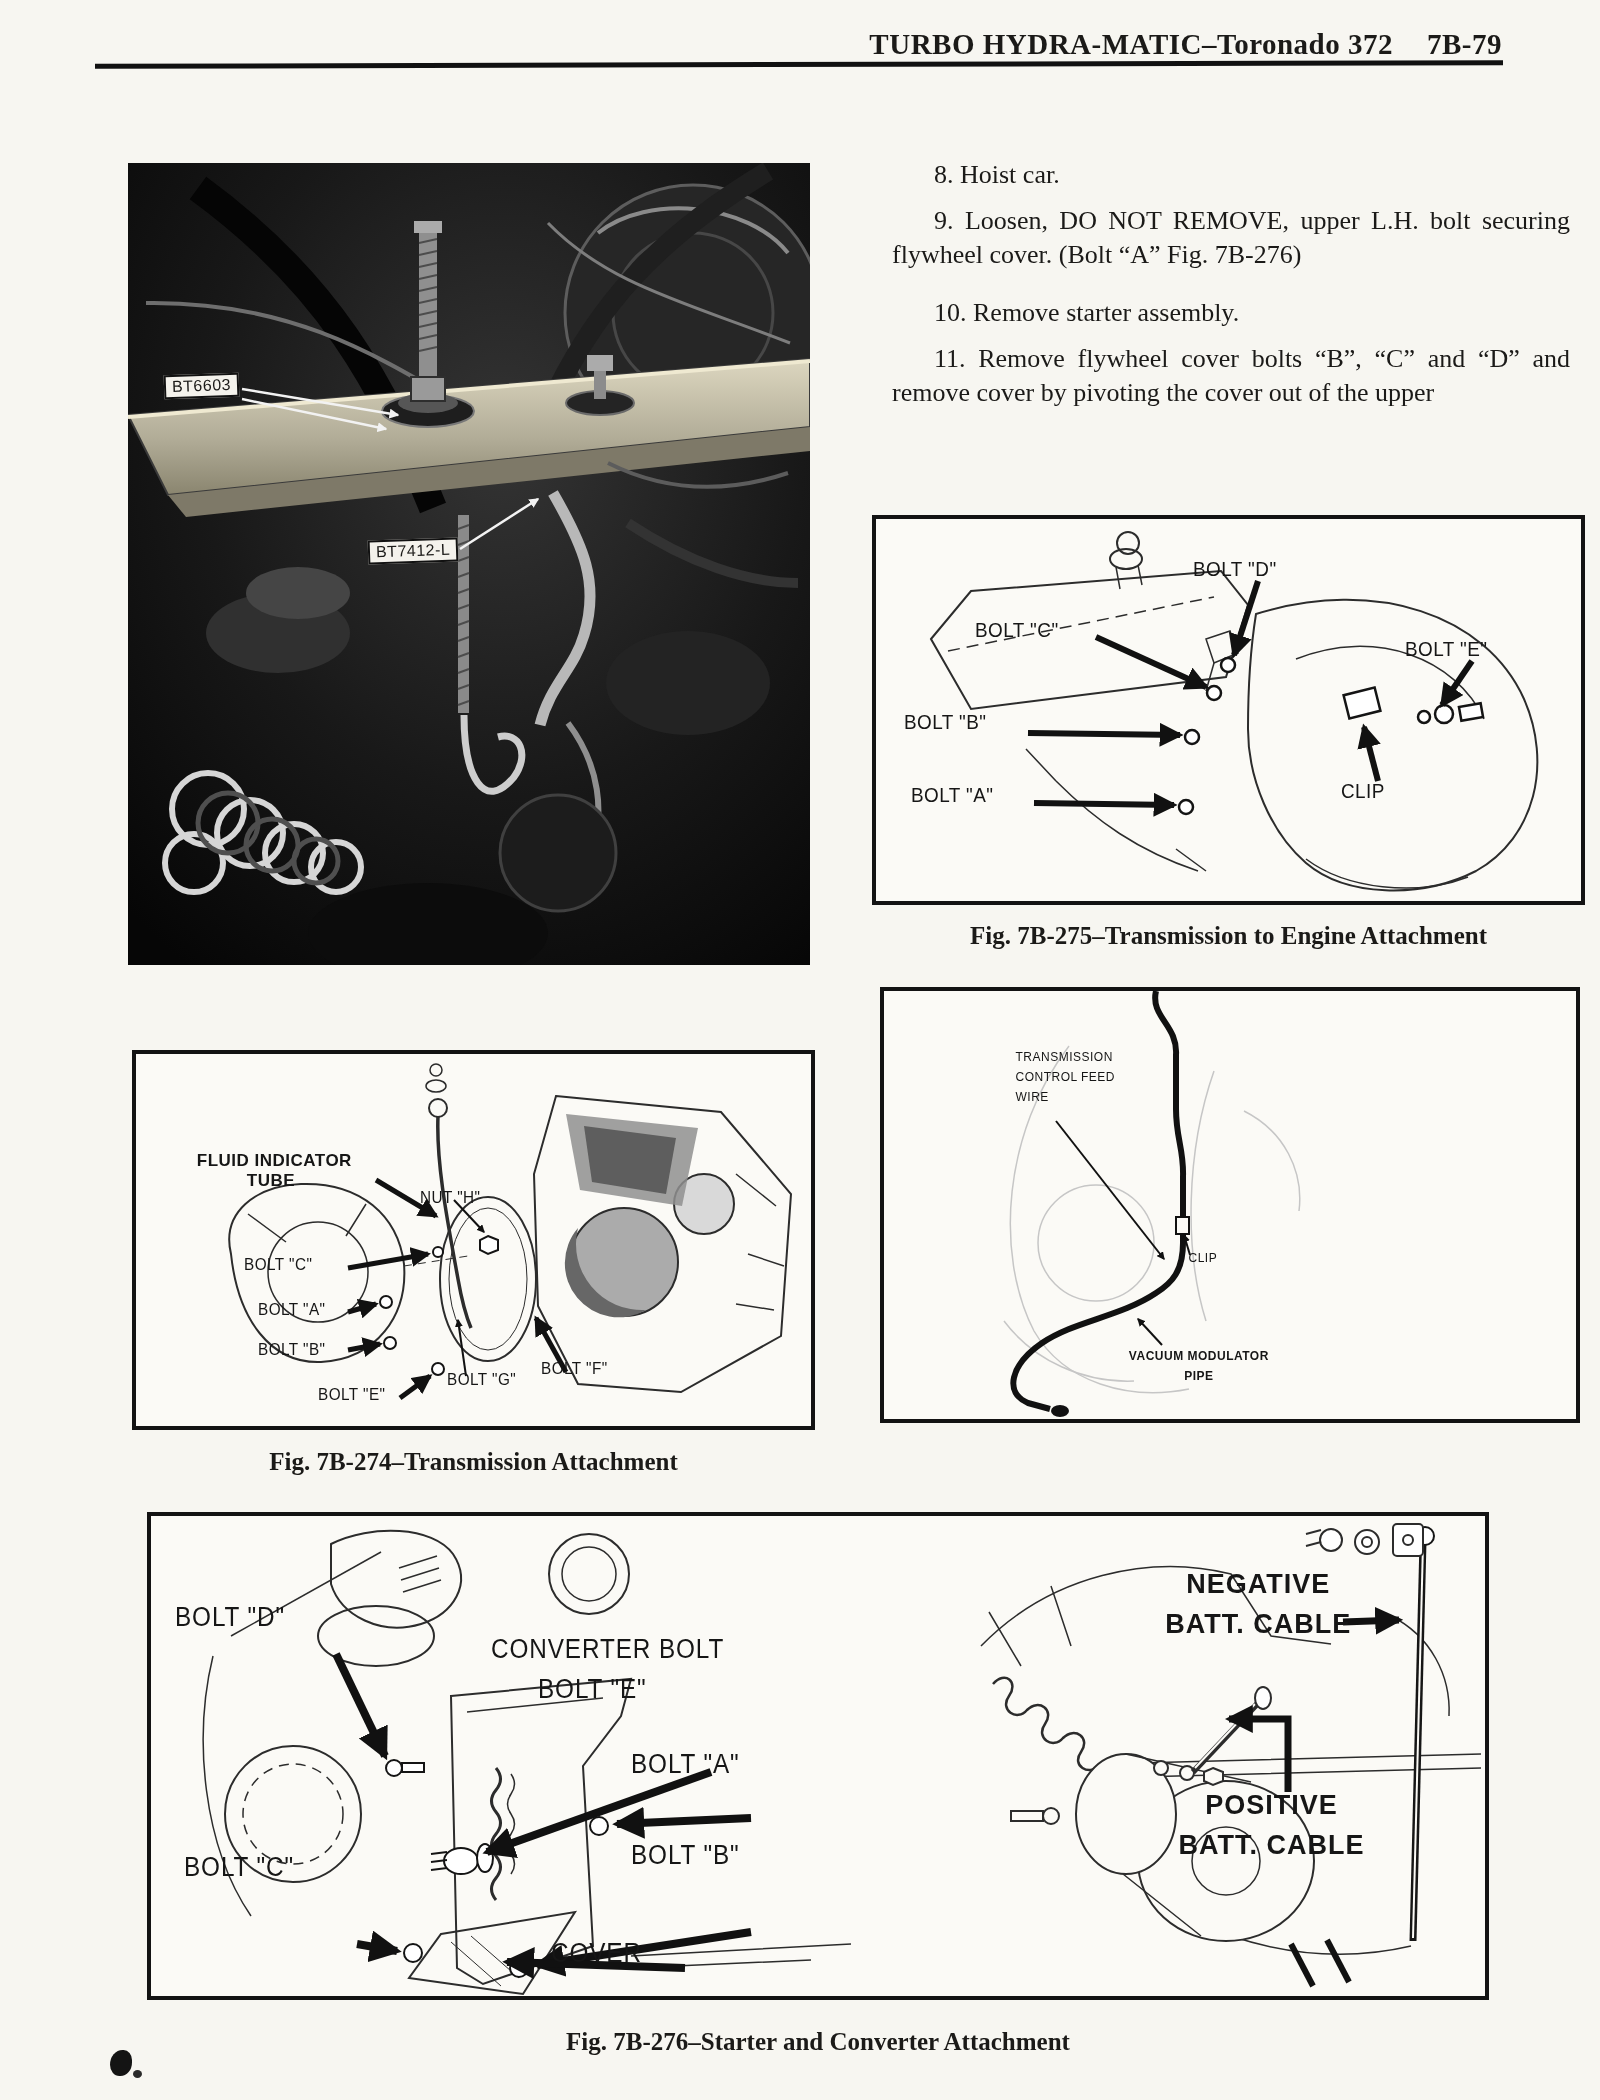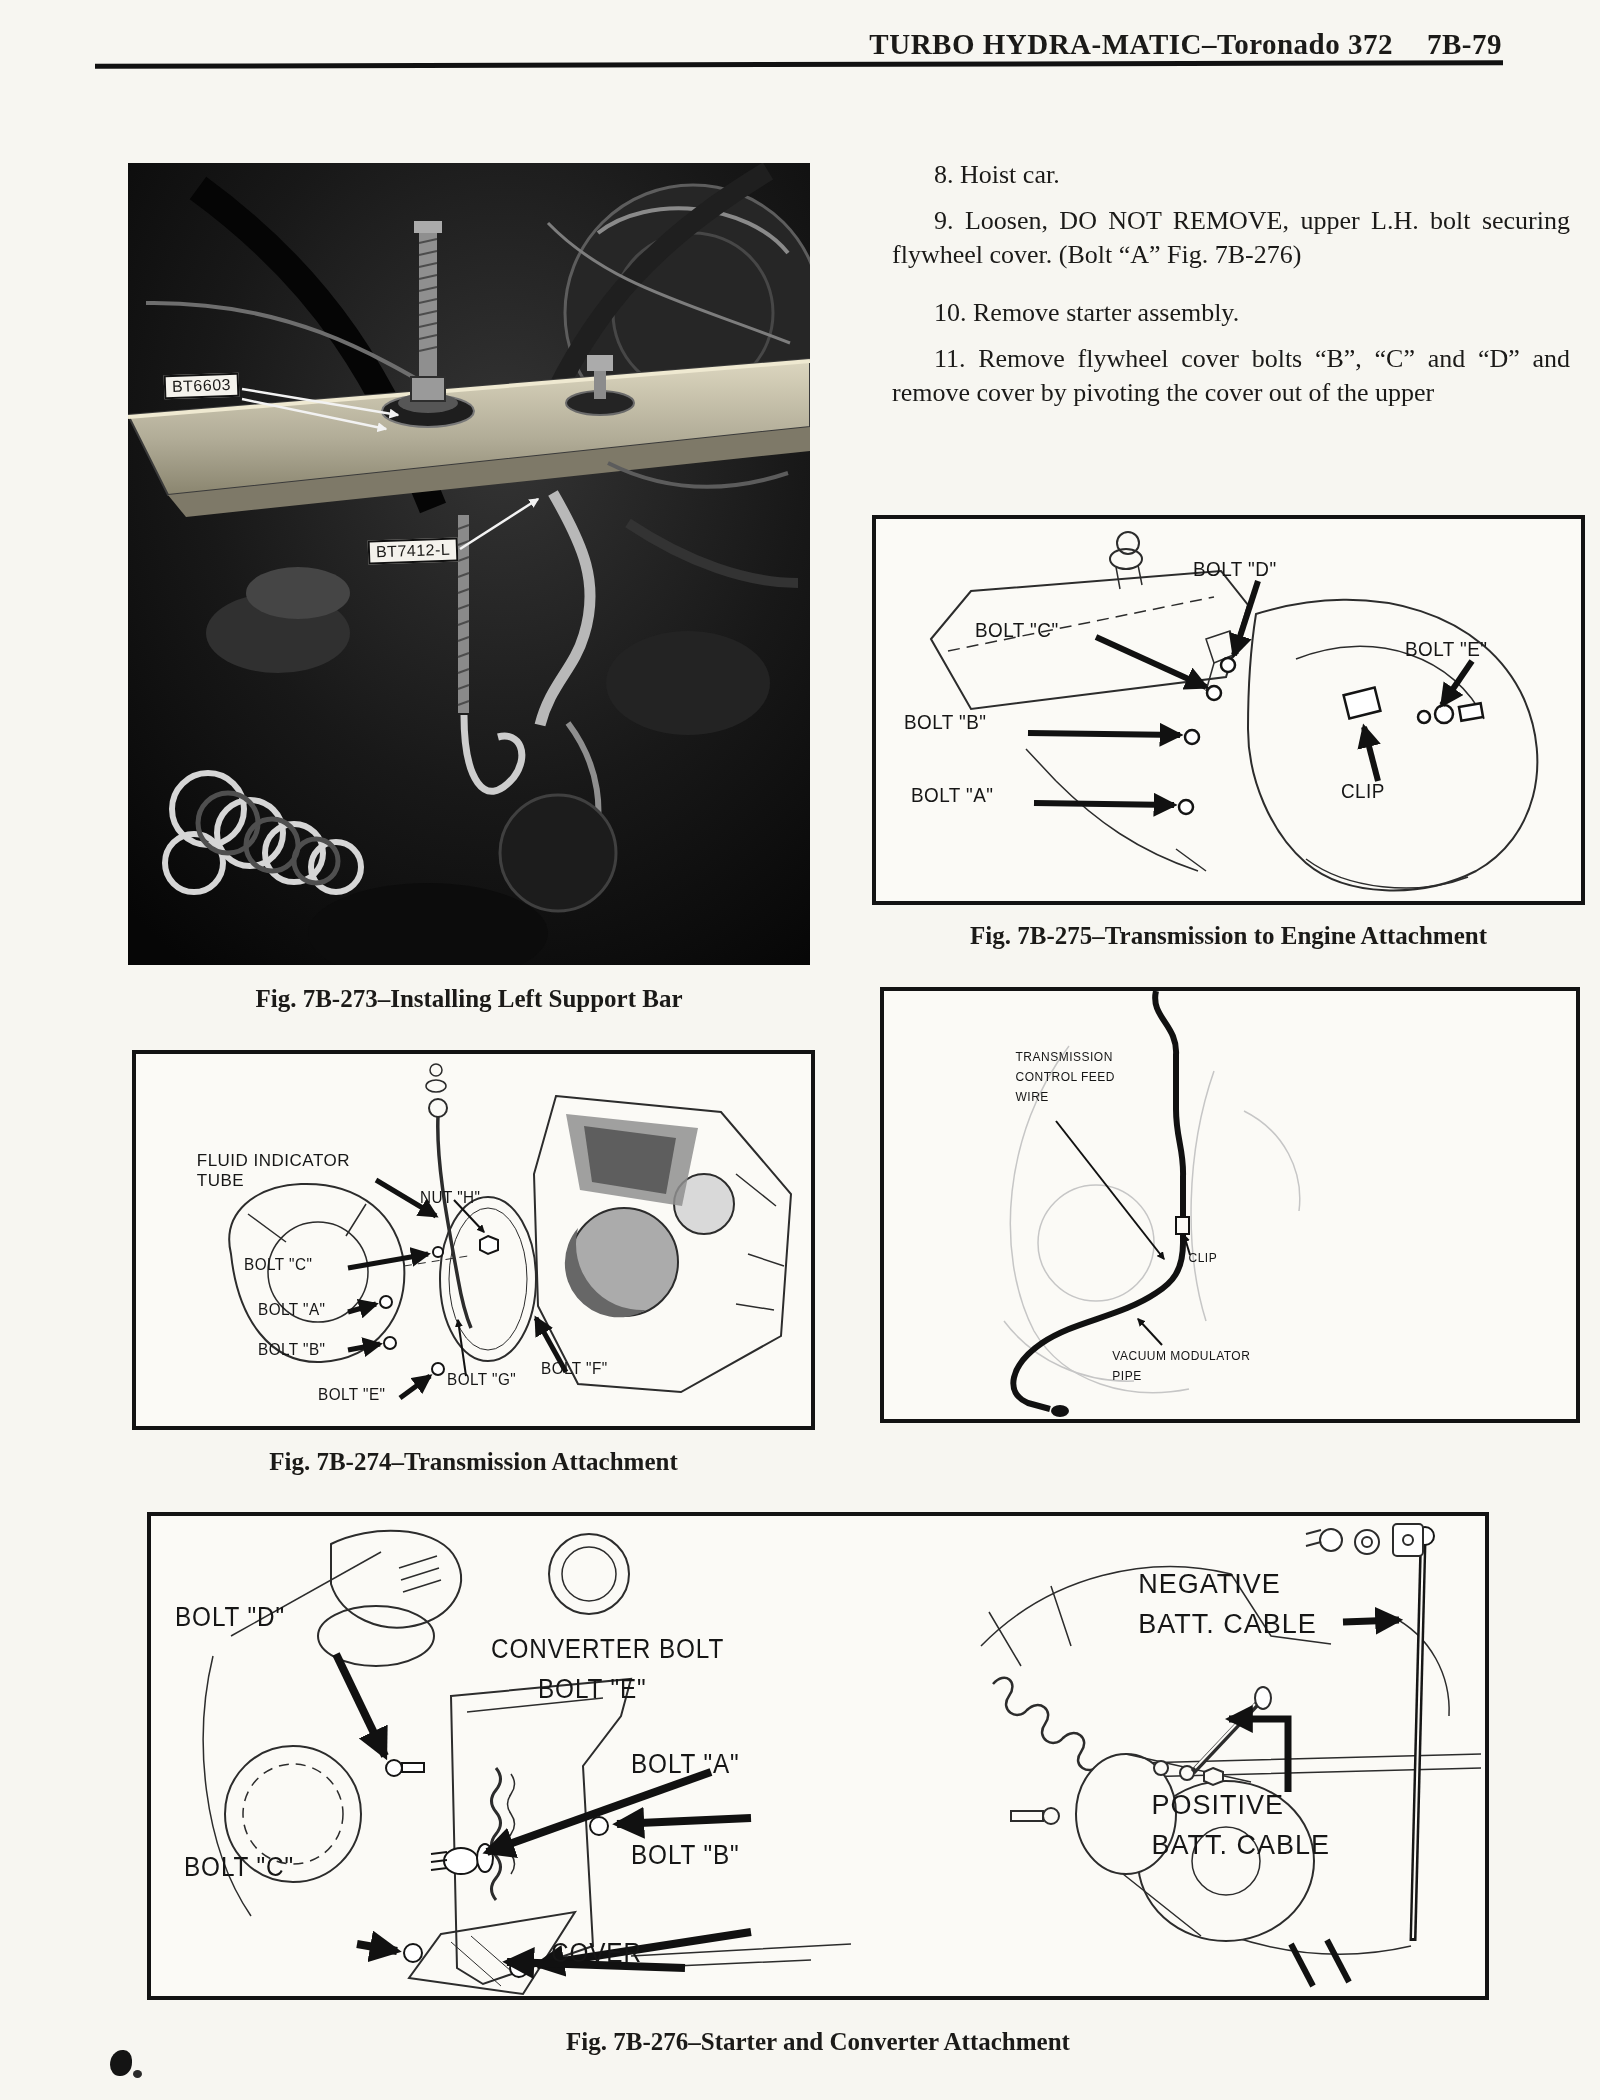--- a/index.html
+++ b/index.html
@@ -19,21 +19,21 @@
   .gap{margin-top:24px !important;}
 
   
   .figbox{position:absolute;border:4px solid #131313;background:#fbfaf6;box-sizing:border-box;}
   .caption{position:absolute;font-weight:bold;font-size:25px;text-align:center;white-space:nowrap;}
 
   
   .dl{position:absolute;font-family:"Liberation Sans","DejaVu Sans",sans-serif;color:#161616;
       white-space:nowrap;letter-spacing:.5px;}
   .dl .cond{display:inline-block;transform:scaleX(.9);transform-origin:0 50%;}
-  .dl-c{text-align:left;}
+  .dl-c{text-align:center;font-weight:bold;}
   .f274 .dl{font-size:17px;}
   .f275 .dl{font-size:21px;}
   .f277 .dl{font-size:12px;line-height:20px;}
   .f276 .dl{font-size:27px;letter-spacing:1px;}
 
   
   .plabel{position:absolute;background:#f4f2ec;border:2px solid #111;padding:1px 6px;
           font-family:"Liberation Sans","DejaVu Sans",sans-serif;font-size:16px;letter-spacing:.5px;
           transform:rotate(-2deg);}
 
@@ -146,21 +146,20 @@
       <path d="M480,300 C540,330 600,330 660,310" fill="none" stroke="#5c5c5c" stroke-width="4"></path>
       <path d="M500,360 C560,400 620,420 670,420" fill="none" stroke="#333" stroke-width="10"></path>
 
       <line x1="114" y1="226" x2="270" y2="252" stroke="#f2f2f2" stroke-width="2.5" marker-end="url(#ahw)"></line>
       <line x1="114" y1="236" x2="258" y2="266" stroke="#f2f2f2" stroke-width="2.5" marker-end="url(#ahw)"></line>
       <line x1="332" y1="386" x2="410" y2="336" stroke="#f2f2f2" stroke-width="2.5" marker-end="url(#ahw)"></line>
     </svg>
     <div class="plabel" style="left:36px;top:211px;"><span>BT6603</span></div>
     <div class="plabel" style="left:240px;top:376px;"><span>BT7412-L</span></div>
   </div>
-  <div class="caption" style="left:128px;top:985px;width:682px;">Fig. 7B-273–Installing Left Support Bar</div>
 
   <div class="textcol">
     <p class="indent">8. Hoist car.</p>
     <p class="indent">9. Loosen, DO NOT REMOVE, upper L.H. bolt securing flywheel cover. (Bolt “A” Fig. 7B-276)</p>
     <p class="indent gap">10. Remove starter assembly.</p>
     <p class="indent">11. Remove flywheel cover bolts “B”, “C” and “D” and remove cover by pivoting the cover out of the upper</p>
   </div>
 
   <div class="figbox f275" style="left:872px;top:515px;width:713px;height:390px;">
     <svg width="705" height="382" viewBox="0 0 705 382">

